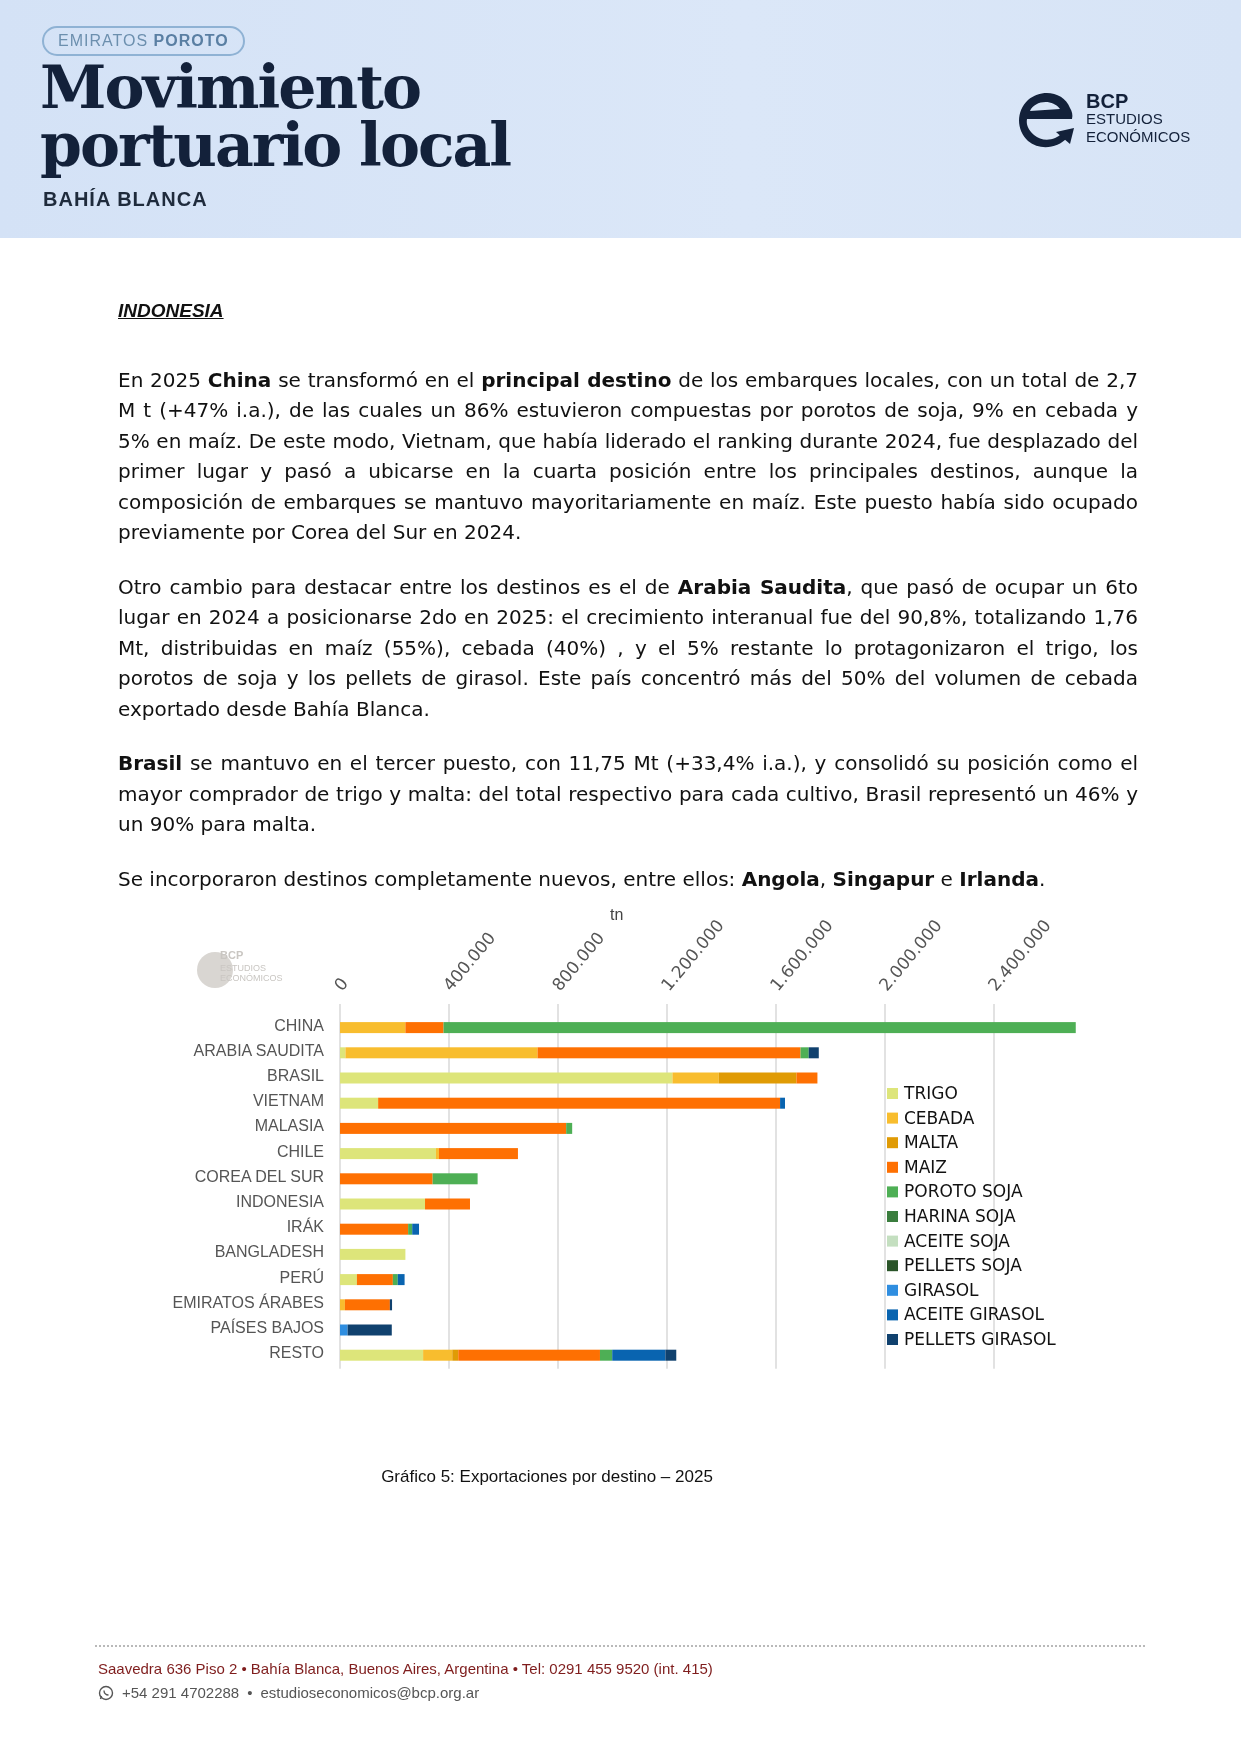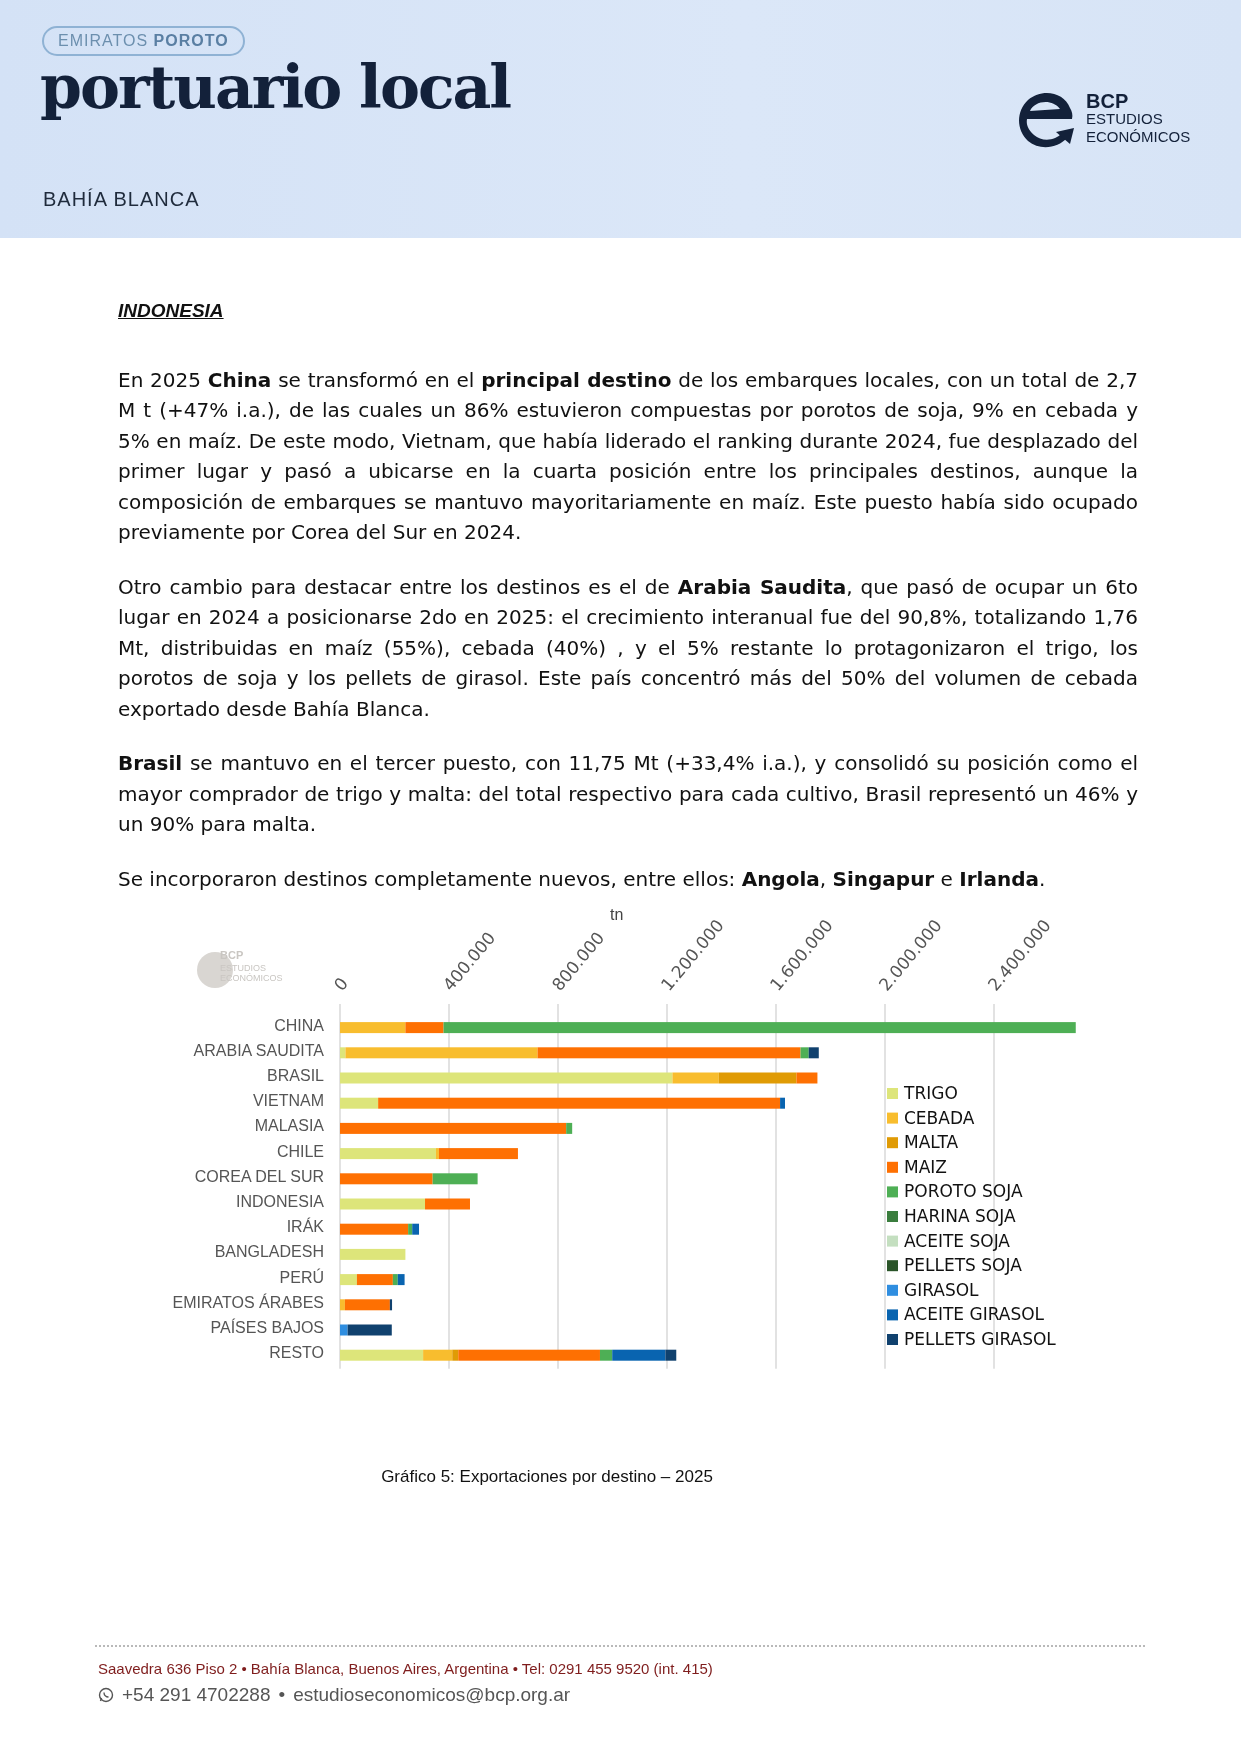--- a/index.html
+++ b/index.html
@@ -3,51 +3,52 @@
 <meta charset="utf-8">
 <style>
   * { box-sizing: border-box; margin: 0; padding: 0; }
   body { width: 1241px; height: 1755px; background: #ffffff; font-family: "Liberation Sans", sans-serif; color: #111; position: relative; overflow: hidden; }
 
   
   .header { position: absolute; left: 0; top: 0; width: 1241px; height: 238px; background: linear-gradient(90deg, #d4e2f6 0%, #dbe7f8 60%, #d7e4f6 100%); }
   .pill { position: absolute; left: 42px; top: 26px; height: 30px; padding: 0 14px; border: 2px solid #8fb2d4; border-radius: 16px; font-size: 16px; letter-spacing: 1px; line-height: 26px; color: #6c8fae; }
   .pill b { color: #5a7fa3; font-weight: bold; }
   .title { position: absolute; left: 40px; top: 58px; font-family: "DejaVu Serif", serif; font-weight: bold; font-size: 60px; line-height: 58px; color: #13213a; letter-spacing: -2px; }
-  .subtitle { position: absolute; left: 43px; top: 188px; font-size: 20px; letter-spacing: 1px; color: #1f2b3c; }
+  .subtitle { position: absolute; left: 43px; top: 188px; font-size: 20px; letter-spacing: 1px; color: #1f2b3c; font-weight: bold; }
   .logo { position: absolute; left: 1012px; top: 84px; display: flex; align-items: center; }
   .logo-mark { width: 70px; height: 70px; }
   .logo-text { margin-left: 4px; color: #13213a; line-height: 18px; }
   .logo-text .l1 { font-weight: bold; font-size: 20px; }
   .logo-text .l2 { font-size: 15px; }
 
   
   .content { position: absolute; left: 118px; top: 296px; width: 1020px; font-family: "DejaVu Sans", sans-serif; font-size: 20px; line-height: 30.5px; text-align: justify; color: #111; }
   .section-title { font-style: italic; font-weight: bold; text-decoration: underline; font-size: 19px; margin-bottom: 38px; font-family: "Liberation Sans", sans-serif; }
   .para { margin-bottom: 24px; }
   .para b { font-weight: bold; }
 
   
   .chart { position: absolute; left: 160px; top: 900px; width: 950px; height: 520px; }
   .caption { position: absolute; left: 0; width: 1094px; top: 1467px; text-align: center; font-size: 17px; color: #111; font-family: "Liberation Sans", sans-serif; }
 
   
   .footer-line { position: absolute; left: 95px; top: 1645px; width: 1050px; border-top: 2px dotted #b9b9b9; }
   .footer-1 { position: absolute; left: 98px; top: 1660px; font-size: 15px; color: #7f1d1d; }
-  .footer-2 { position: absolute; left: 98px; top: 1684px; font-size: 19px; color: #555; display: flex; align-items: center; gap: 8px; }
+  .footer-2 { position: absolute; left: 98px; top: 1684px; font-size: 15px; color: #555; display: flex; align-items: center; gap: 8px; }
 </style>
 </head>
 <body>
 
 <div class="header">
   <div class="pill">
     <span>EMIRATOS</span>
     <b>POROTO</b>
   </div>
   <div class="title">
+    <div>Movimiento</div>
     <div>portuario local</div>
   </div>
   <div class="subtitle">BAHÍA BLANCA</div>
   <div class="logo">
     <svg class="logo-mark" viewBox="0 0 70 70">
       <path d="M58 24 C52 8 30 4 16 16 C4 27 4 46 16 57 C28 67 46 64 55 54 L50 49 C43 57 30 58 22 51 C16 46 14 40 15 35 L60 35 C61 31 60 27 58 24 Z M18 27 C22 17 40 14 48 25 Z" fill="#13213a"></path>
       <path d="M44 48 L62 44 L58 60 Z" fill="#13213a"></path>
     </svg>
     <div class="logo-text">
       <div class="l1">BCP</div>

